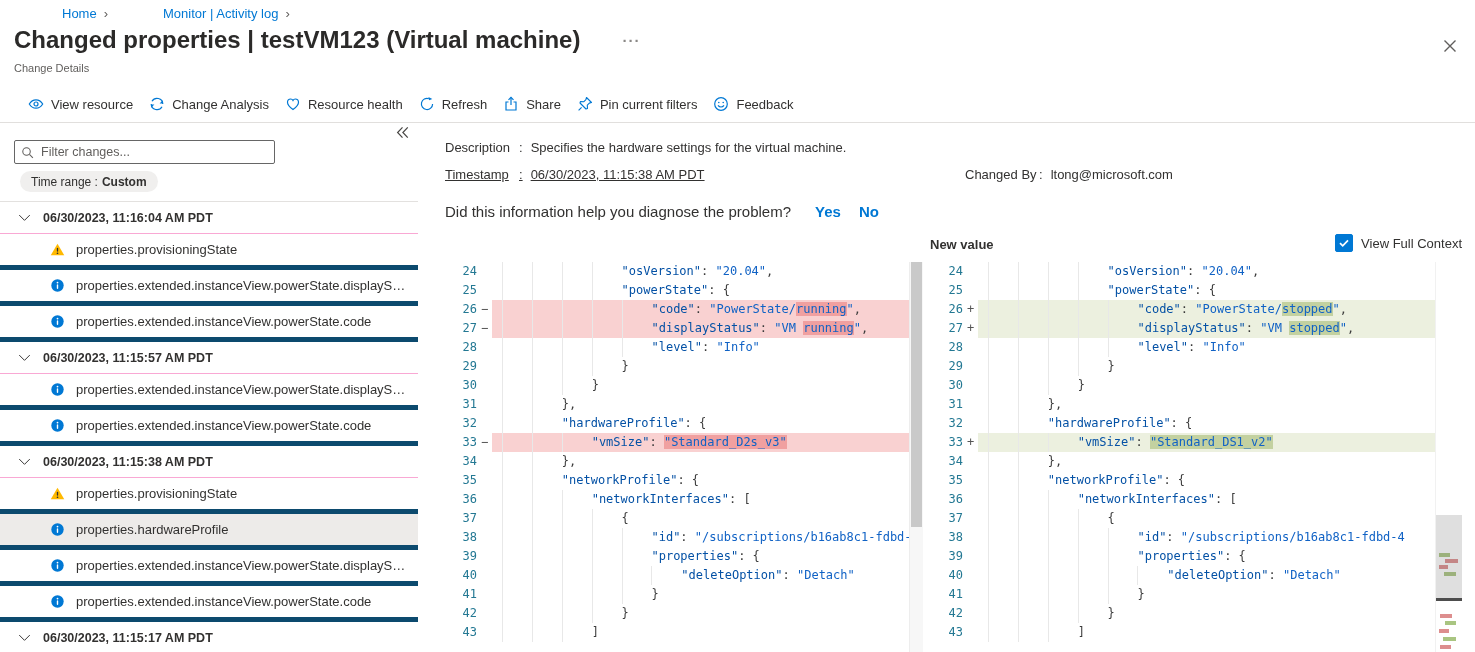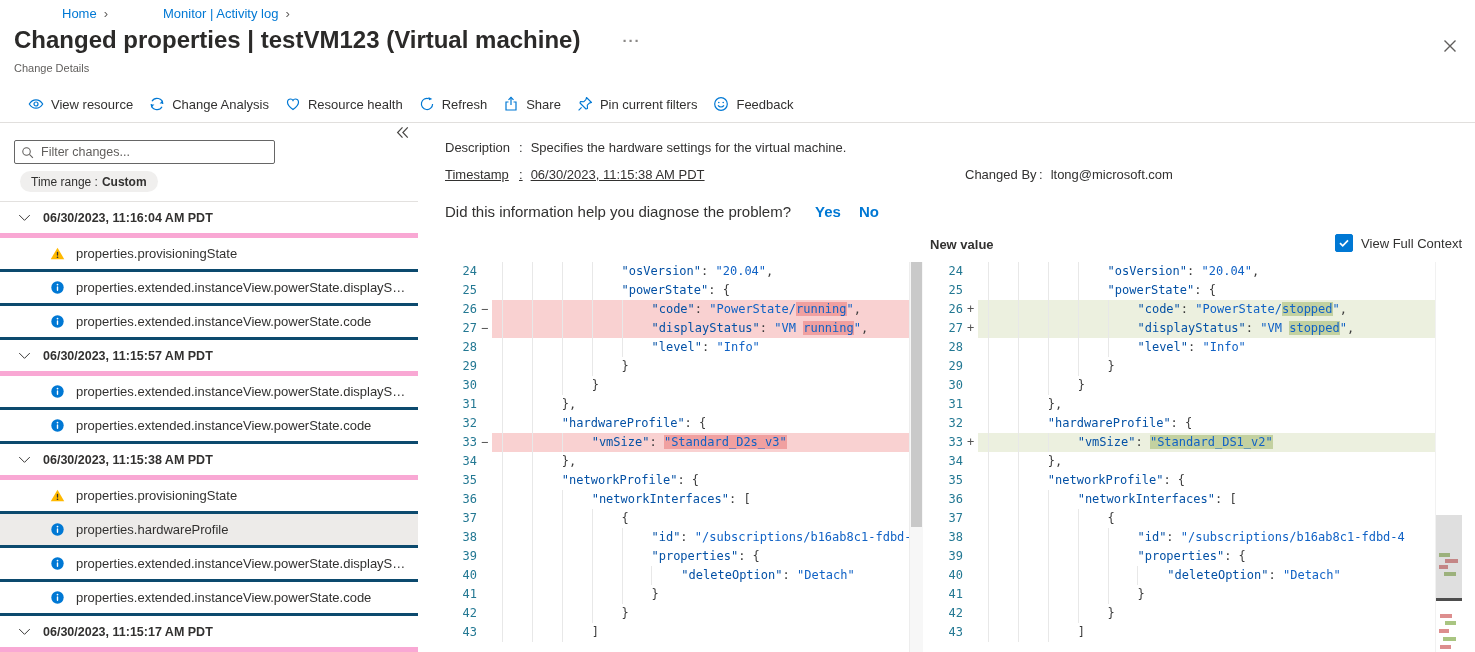--- a/index.html
+++ b/index.html
@@ -27,24 +27,24 @@
   .collapse-btn{position:absolute;right:8px;top:2px;width:16px;height:16px;border:none;background:none;padding:0;cursor:pointer;}
   .filter{position:absolute;left:14px;top:17px;width:247px;height:22px;border:1px solid #666;border-radius:2px;
           display:flex;align-items:center;padding:0 6px;gap:5px;background:#fff;}
   .filter .icon{width:13px;height:13px;color:#605e5c;}
   .filter input{flex:1;border:none;outline:none;font:12.5px "Liberation Sans",sans-serif;color:#404040;background:transparent;}
   .filter input::placeholder{color:#605e5c;}
   .pill{position:absolute;left:20px;top:48px;height:21px;border-radius:11px;background:#f0efee;display:inline-flex;
         align-items:center;gap:4px;padding:0 11px;font-size:12px;color:#323130;cursor:pointer;}
   .pill b{font-weight:700;}
   #side-rows{position:absolute;left:0;top:78px;right:0;border-top:1px solid #e3e1df;}
-  .sg-header{height:31px;display:flex;align-items:center;gap:12px;padding-left:18px;border-bottom:5px solid #f9a8d4;
+  .sg-header{height:31px;display:flex;align-items:center;gap:12px;padding-left:18px;border-bottom:1px solid #f9a8d4;
              font-size:12.5px;font-weight:700;cursor:pointer;}
   .sg-header .icon{width:13px;height:13px;color:#323130;}
-  .sg-item{height:31px;display:flex;align-items:center;gap:11px;padding:0 10px 0 50px;border-bottom:3px solid #0c4a6e;
+  .sg-item{height:31px;display:flex;align-items:center;gap:11px;padding:0 10px 0 50px;border-bottom:5px solid #0c4a6e;
            font-size:13px;cursor:pointer;}
   .sg-item.selected{background:var(--selection-bg,#edebe9);}
   .sg-item .icon{width:15px;height:15px;}
   .sg-label{white-space:nowrap;overflow:hidden;text-overflow:ellipsis;}
 
   
   .main{position:absolute;left:445px;top:123px;width:1017px;bottom:0;}
   .detail-row{position:absolute;font-size:13px;display:flex;align-items:baseline;left:0;}
   .row-desc{top:17px;}
   .row-ts{top:44px;text-decoration:underline;}

